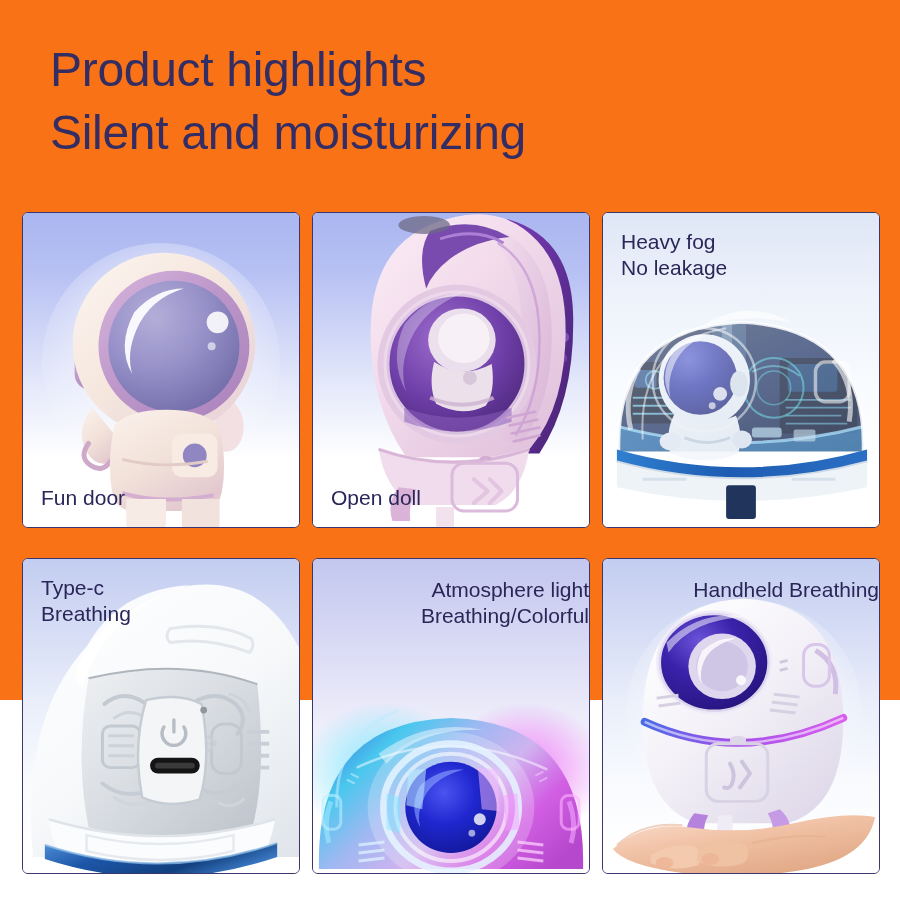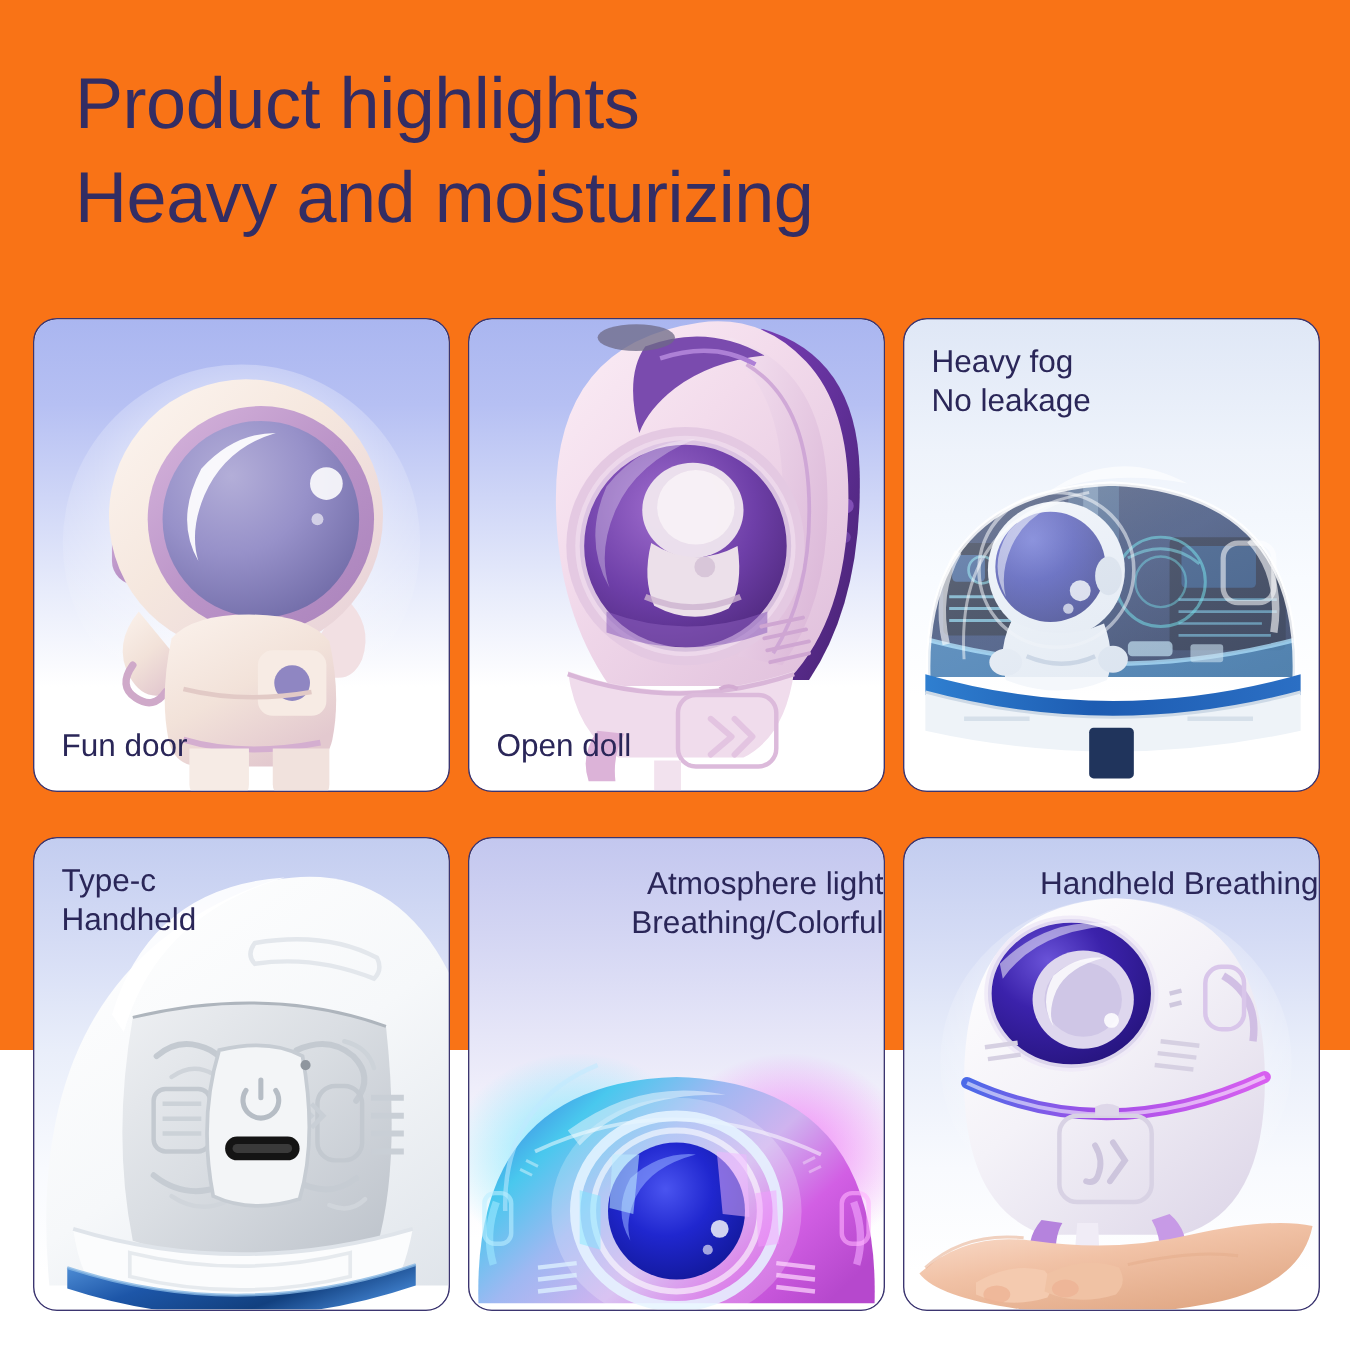--- a/index.html
+++ b/index.html
@@ -47,21 +47,21 @@
     display: grid;
     grid-template-columns: repeat(3, 278px);
     grid-template-rows: 316px 316px;
     column-gap: 12px;
     row-gap: 30px;
   }
 
   .card {
     position: relative;
     border: 1.2px solid #3b3570;
-    border-radius: 16px;
+    border-radius: 6px;
     overflow: hidden;
     background: #ffffff;
   }
 
   
   .bg {
     position: absolute;
     inset: 0;
     z-index: 0;
   }
@@ -100,21 +100,21 @@
   .art { position: absolute; inset: 0; z-index: 10; }
   .art svg { display: block; width: 100%; height: 100%; }
 </style>
 </head>
 <body>
 
 <div class="page">
 
   <div class="heading">
     <span class="line">Product highlights</span>
-    <span class="line">Heavy and moisturizing</span>
+    <span class="line">Silent and moisturizing</span>
   </div>
 
   <div class="grid">
 
     <div class="card">
       <div class="bg bg-periwinkle"></div>
       <div class="art">
         <svg viewBox="0 0 278 316" preserveAspectRatio="xMidYMid meet">
           <defs>
             <radialGradient id="c1halo" cx="50%" cy="40%" r="60%">
@@ -403,21 +403,21 @@
 
           <path d="M26 262 q112 34 228 0 q-6 32 -18 46 l-192 0 q-14 -16 -18 -46 z" fill="#fbfcfd"></path>
           <path d="M26 262 q112 34 228 0" fill="none" stroke="#dfe4ea" stroke-width="2.5"></path>
           <path d="M64 278 q74 18 148 0 l0 16 q-74 18 -148 0 z" fill="none" stroke="#e6eaee" stroke-width="2.5"></path>
 
           <path d="M22 288 q116 38 234 -2 l0 14 q-118 40 -234 2 z" fill="url(#c4ring)"></path>
           <path d="M22 288 q116 38 234 -2" fill="none" stroke="#86b6e4" stroke-width="2" opacity="0.8"></path>
         </svg>
       </div>
       <div class="label label-tl">Type-c
-Handheld</div>
+Breathing</div>
     </div>
 
     <div class="card">
       <div class="bg bg-lilac"></div>
       <div class="art">
         <svg viewBox="0 0 278 316" preserveAspectRatio="xMidYMid meet">
           <defs>
             <linearGradient id="c5dome" x1="0" y1="0.2" x2="1" y2="0.8">
               <stop offset="0%" stop-color="#3f7fe0"></stop>
               <stop offset="18%" stop-color="#49c8ee"></stop>

